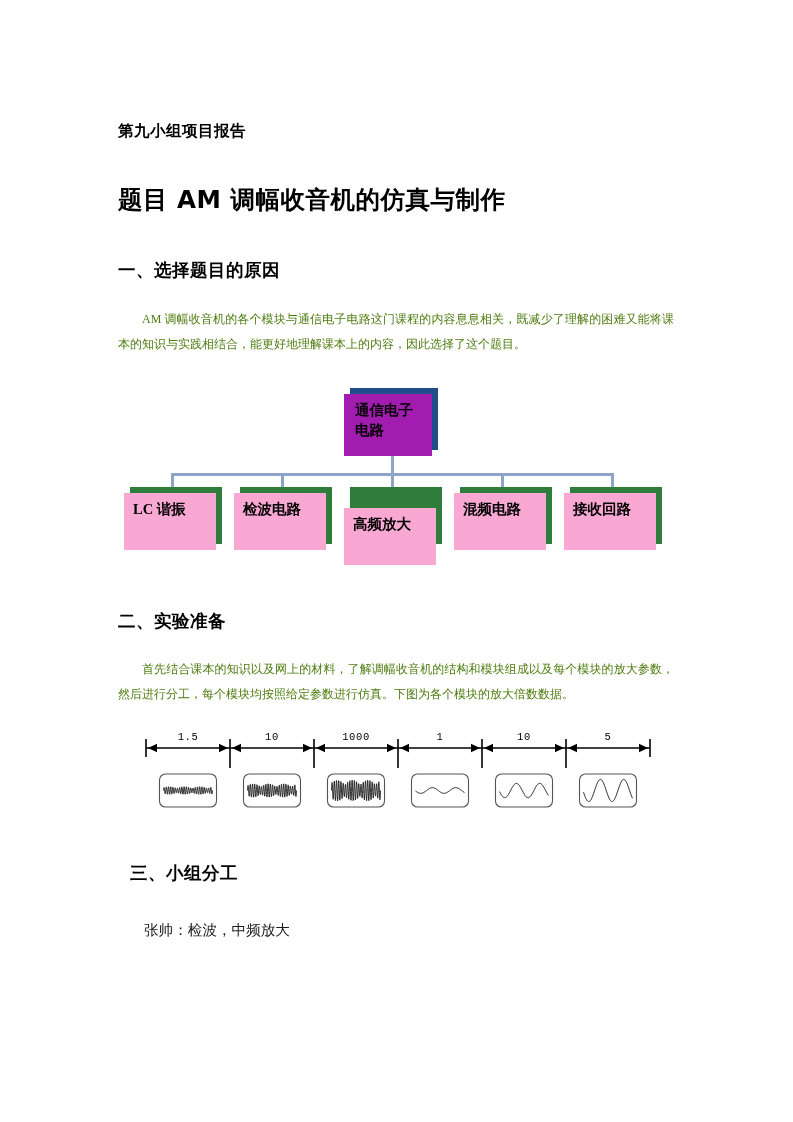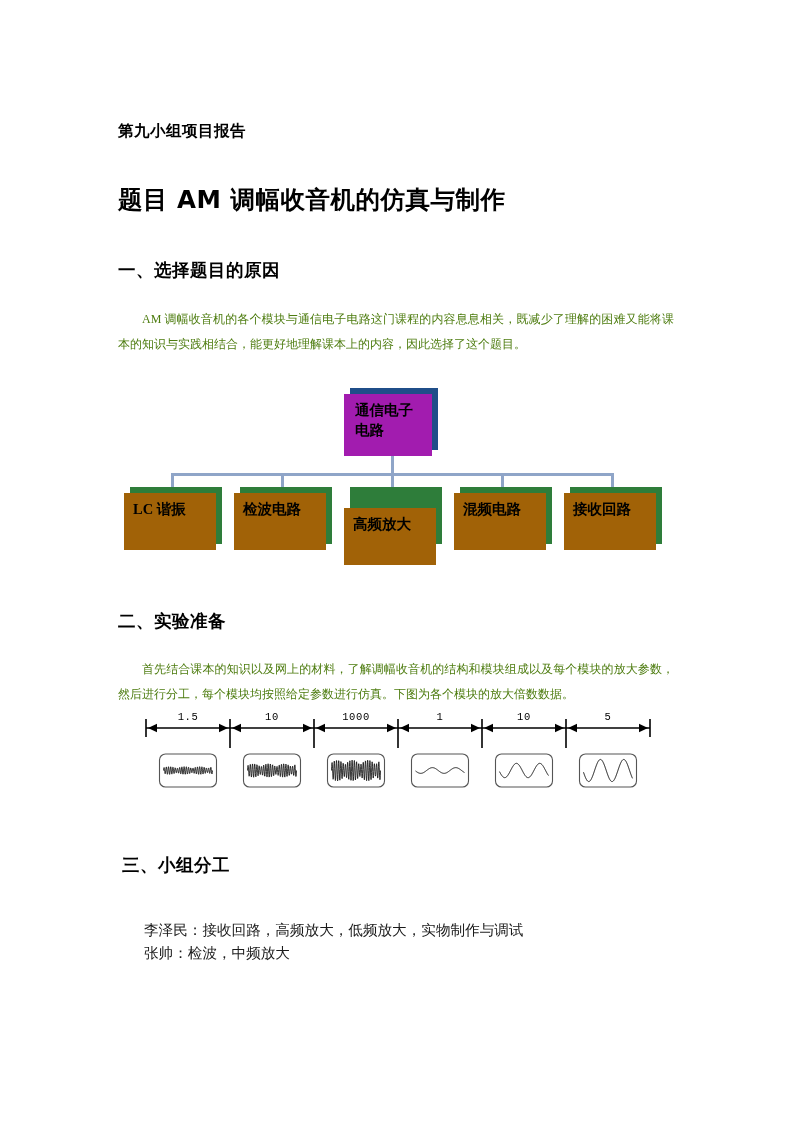--- a/index.html
+++ b/index.html
@@ -115,33 +115,33 @@
     position: absolute;
     z-index: 1;
   }
   .node-face {
     position: absolute;
     z-index: 2;
   }
   .root-shadow { background: #1f4e89; }
   .root-face   { background: #a21caf; }
   .leaf-shadow { background: #2e7d3a; }
-  .leaf-face   { background: #a16207; padding-left: 9px; }
+  .leaf-face   { background: #f9a8d4; padding-left: 9px; }
 
   .connector {
     position: absolute;
     background: #8fa5c8;
     z-index: 0;
   }
 
   
   .wavefig {
     position: absolute;
     left: 20px;
-    top: 702px;
+    top: 722px;
     width: 520px;
     height: 100px;
   }
   .wavefig svg { display: block; }
 </style>
 </head>
 <body>
 
 <div class="page">
   <div class="content">
@@ -236,21 +236,20 @@
           <path d="M193.50 68.50 L193.70 64.29 L193.91 61.29 L194.11 60.53 L194.32 62.38 L194.52 66.33 L194.72 71.14 L194.93 75.27 L195.13 77.31 L195.34 76.52 L195.54 73.07 L195.75 68.01 L195.95 62.98 L196.15 59.62 L196.36 59.09 L196.56 61.62 L196.77 66.46 L196.97 72.05 L197.18 76.59 L197.38 78.56 L197.58 77.28 L197.79 73.13 L197.99 67.43 L198.20 62.02 L198.40 58.67 L198.60 58.49 L198.81 61.55 L199.01 66.87 L199.22 72.73 L199.42 77.22 L199.63 78.88 L199.83 77.19 L200.03 72.70 L200.24 66.89 L200.44 61.64 L200.65 58.65 L200.85 58.86 L201.05 62.16 L201.26 67.46 L201.46 73.00 L201.67 77.00 L201.87 78.20 L202.07 76.28 L202.28 71.90 L202.48 66.55 L202.69 61.95 L202.89 59.57 L203.10 60.11 L203.30 63.30 L203.50 68.04 L203.71 72.77 L203.91 75.97 L204.12 76.67 L204.32 74.76 L204.53 70.93 L204.73 66.51 L204.93 62.91 L205.14 61.25 L205.34 61.96 L205.55 64.70 L205.75 68.50 L205.95 72.09 L206.16 74.34 L206.36 74.62 L206.57 72.96 L206.77 70.00 L206.97 66.70 L207.18 63.82 L207.38 62.32 L207.59 62.79 L207.79 65.20 L208.00 68.86 L208.20 72.61 L208.40 75.20 L208.61 75.70 L208.81 73.83 L209.02 70.11 L209.22 65.67 L209.43 61.97 L209.63 60.28 L209.83 61.23 L210.04 64.62 L210.24 69.41 L210.45 74.07 L210.65 77.06 L210.85 77.33 L211.06 74.70 L211.26 69.97 L211.47 64.63 L211.67 60.43 L211.88 58.77 L212.08 60.26 L212.28 64.47 L212.49 70.06 L212.69 75.24 L212.90 78.30 L213.10 78.20 L213.30 74.95 L213.51 69.58 L213.71 63.81 L213.92 59.52 L214.12 58.13 L214.32 60.09 L214.53 64.77 L214.73 70.66 L214.94 75.84 L215.14 78.64 L215.35 78.15 L215.55 74.55 L215.75 69.04 L215.96 63.40 L216.16 59.47 L216.37 58.49 L216.57 60.74 L216.78 65.44 L216.98 71.04 L217.18 75.72 L217.39 77.99 L217.59 77.18 L217.80 73.61 L218.00 68.50 L218.20 63.53 L218.41 60.29 L218.61 59.76 L218.82 62.04 L219.02 66.29 L219.22 71.09 L219.43 74.89 L219.63 76.51 L219.84 75.52 L220.04 72.35 L220.25 68.11 L220.45 64.18 L220.65 61.82 L220.86 61.68 L221.06 63.71 L221.27 67.13 L221.47 70.79 L221.68 73.52 L221.88 74.50 L222.08 73.53 L222.29 71.15 L222.49 67.87 L222.70 64.59 L222.90 62.40 L223.10 62.12 L223.31 63.95 L223.51 67.41 L223.72 71.42 L223.92 74.67 L224.13 76.04 L224.33 74.98 L224.53 71.71 L224.74 67.24 L224.94 62.99 L225.15 60.39 L225.35 60.36 L225.55 63.02 L225.76 67.57 L225.96 72.59 L226.17 76.41 L226.37 77.76 L226.57 76.10 L226.78 71.91 L226.98 66.50 L227.19 61.62 L227.39 58.89 L227.60 59.24 L227.80 62.62 L228.00 67.97 L228.21 73.57 L228.41 77.59 L228.62 78.70 L228.82 76.50 L229.03 71.69 L229.23 65.82 L229.43 60.78 L229.64 58.23 L229.84 59.00 L230.05 62.84 L230.25 68.50 L230.45 74.14 L230.66 77.94 L230.86 78.67 L231.07 76.12 L231.27 71.14 L231.47 65.37 L231.68 60.68 L231.88 58.56 L232.09 59.67 L232.29 63.59 L232.50 69.01 L232.70 74.15 L232.90 77.37 L233.11 77.68 L233.31 75.05 L233.52 70.40 L233.72 65.28 L233.93 61.34 L234.13 59.82 L234.33 61.10 L234.54 64.69 L234.74 69.36 L234.95 73.57 L235.15 75.99 L235.35 75.94 L235.56 73.53 L235.76 69.65 L235.97 65.59 L236.17 62.66 L236.38 61.72 L236.58 62.98 L236.78 65.90 L236.99 69.47 L237.19 72.52 L237.40 74.11 L237.60 74.04 L237.80 72.29 L238.01 69.15 L238.21 65.59 L238.42 62.78 L238.62 61.71 L238.82 62.85 L239.03 65.93 L239.23 70.03 L239.44 73.83 L239.64 76.05 L239.85 75.87 L240.05 73.24 L240.25 68.93 L240.46 64.30 L240.66 60.88 L240.87 59.84 L241.07 61.62 L241.28 65.72 L241.48 70.87 L241.68 75.39 L241.89 77.78 L242.09 77.19 L242.30 73.74 L242.50 68.50 " fill="none" stroke="#111" stroke-width="0.85"></path>
           <rect x="273.5" y="52" width="57" height="33" rx="6" ry="6" fill="#fff" stroke="#555" stroke-width="1.1"></rect>
           <path d="M277.50 68.95 L277.70 69.11 L277.91 69.26 L278.11 69.41 L278.32 69.56 L278.52 69.70 L278.73 69.84 L278.93 69.98 L279.13 70.11 L279.34 70.24 L279.54 70.36 L279.75 70.48 L279.95 70.59 L280.15 70.69 L280.36 70.79 L280.56 70.88 L280.77 70.96 L280.97 71.04 L281.18 71.11 L281.38 71.17 L281.58 71.22 L281.79 71.27 L281.99 71.30 L282.20 71.33 L282.40 71.35 L282.60 71.36 L282.81 71.36 L283.01 71.35 L283.22 71.34 L283.42 71.31 L283.63 71.28 L283.83 71.24 L284.03 71.19 L284.24 71.13 L284.44 71.07 L284.65 70.99 L284.85 70.91 L285.05 70.82 L285.26 70.73 L285.46 70.63 L285.67 70.52 L285.87 70.41 L286.07 70.29 L286.28 70.16 L286.48 70.03 L286.69 69.89 L286.89 69.75 L287.10 69.61 L287.30 69.47 L287.50 69.32 L287.71 69.16 L287.91 69.01 L288.12 68.85 L288.32 68.70 L288.52 68.54 L288.73 68.38 L288.93 68.23 L289.14 68.07 L289.34 67.92 L289.55 67.76 L289.75 67.61 L289.95 67.46 L290.16 67.32 L290.36 67.18 L290.57 67.04 L290.77 66.91 L290.98 66.78 L291.18 66.66 L291.38 66.54 L291.59 66.43 L291.79 66.32 L292.00 66.22 L292.20 66.13 L292.40 66.05 L292.61 65.97 L292.81 65.90 L293.02 65.84 L293.22 65.79 L293.43 65.74 L293.63 65.70 L293.83 65.67 L294.04 65.65 L294.24 65.64 L294.45 65.64 L294.65 65.65 L294.85 65.66 L295.06 65.68 L295.26 65.71 L295.47 65.75 L295.67 65.80 L295.88 65.86 L296.08 65.92 L296.28 66.00 L296.49 66.08 L296.69 66.16 L296.90 66.26 L297.10 66.36 L297.30 66.46 L297.51 66.58 L297.71 66.70 L297.92 66.82 L298.12 66.95 L298.32 67.09 L298.53 67.23 L298.73 67.37 L298.94 67.51 L299.14 67.66 L299.35 67.81 L299.55 67.97 L299.75 68.12 L299.96 68.28 L300.16 68.44 L300.37 68.59 L300.57 68.75 L300.77 68.91 L300.98 69.06 L301.18 69.21 L301.39 69.37 L301.59 69.51 L301.80 69.66 L302.00 69.80 L302.20 69.94 L302.41 70.07 L302.61 70.20 L302.82 70.33 L303.02 70.44 L303.23 70.56 L303.43 70.66 L303.63 70.76 L303.84 70.85 L304.04 70.94 L304.25 71.02 L304.45 71.09 L304.65 71.15 L304.86 71.21 L305.06 71.25 L305.27 71.29 L305.47 71.32 L305.68 71.34 L305.88 71.36 L306.08 71.36 L306.29 71.36 L306.49 71.34 L306.70 71.32 L306.90 71.29 L307.10 71.25 L307.31 71.20 L307.51 71.15 L307.72 71.09 L307.92 71.02 L308.13 70.94 L308.33 70.85 L308.53 70.76 L308.74 70.66 L308.94 70.55 L309.15 70.44 L309.35 70.32 L309.55 70.20 L309.76 70.07 L309.96 69.93 L310.17 69.80 L310.37 69.65 L310.57 69.51 L310.78 69.36 L310.98 69.21 L311.19 69.05 L311.39 68.90 L311.60 68.74 L311.80 68.59 L312.00 68.43 L312.21 68.27 L312.41 68.12 L312.62 67.96 L312.82 67.81 L313.02 67.66 L313.23 67.51 L313.43 67.36 L313.64 67.22 L313.84 67.08 L314.05 66.95 L314.25 66.82 L314.45 66.69 L314.66 66.57 L314.86 66.46 L315.07 66.35 L315.27 66.25 L315.48 66.16 L315.68 66.07 L315.88 65.99 L316.09 65.92 L316.29 65.86 L316.50 65.80 L316.70 65.75 L316.90 65.71 L317.11 65.68 L317.31 65.66 L317.52 65.65 L317.72 65.64 L317.93 65.64 L318.13 65.66 L318.33 65.68 L318.54 65.70 L318.74 65.74 L318.95 65.79 L319.15 65.84 L319.35 65.90 L319.56 65.97 L319.76 66.05 L319.97 66.14 L320.17 66.23 L320.38 66.33 L320.58 66.43 L320.78 66.54 L320.99 66.66 L321.19 66.79 L321.40 66.91 L321.60 67.05 L321.80 67.18 L322.01 67.33 L322.21 67.47 L322.42 67.62 L322.62 67.77 L322.82 67.92 L323.03 68.08 L323.23 68.23 L323.44 68.39 L323.64 68.55 L323.85 68.71 L324.05 68.86 L324.25 69.02 L324.46 69.17 L324.66 69.32 L324.87 69.47 L325.07 69.62 L325.27 69.76 L325.48 69.90 L325.68 70.04 L325.89 70.17 L326.09 70.29 L326.30 70.41 L326.50 70.53 " fill="none" stroke="#111" stroke-width="1"></path>
           <rect x="357.5" y="52" width="57" height="33" rx="6" ry="6" fill="#fff" stroke="#555" stroke-width="1.1"></rect>
           <path d="M361.50 69.63 L361.70 70.01 L361.91 70.40 L362.11 70.77 L362.32 71.14 L362.52 71.50 L362.73 71.85 L362.93 72.20 L363.13 72.53 L363.34 72.85 L363.54 73.15 L363.75 73.44 L363.95 73.72 L364.15 73.98 L364.36 74.22 L364.56 74.45 L364.77 74.66 L364.97 74.85 L365.18 75.02 L365.38 75.17 L365.58 75.30 L365.79 75.41 L365.99 75.50 L366.20 75.57 L366.40 75.62 L366.60 75.64 L366.81 75.65 L367.01 75.63 L367.22 75.59 L367.42 75.53 L367.63 75.45 L367.83 75.35 L368.03 75.22 L368.24 75.08 L368.44 74.92 L368.65 74.73 L368.85 74.53 L369.05 74.31 L369.26 74.07 L369.46 73.82 L369.67 73.55 L369.87 73.26 L370.07 72.96 L370.28 72.65 L370.48 72.32 L370.69 71.99 L370.89 71.64 L371.10 71.28 L371.30 70.91 L371.50 70.54 L371.71 70.16 L371.91 69.78 L372.12 69.39 L372.32 69.00 L372.52 68.60 L372.73 68.21 L372.93 67.82 L373.14 67.43 L373.34 67.04 L373.55 66.66 L373.75 66.28 L373.95 65.91 L374.16 65.55 L374.36 65.20 L374.57 64.85 L374.77 64.52 L374.98 64.20 L375.18 63.89 L375.38 63.60 L375.59 63.32 L375.79 63.06 L376.00 62.81 L376.20 62.58 L376.40 62.37 L376.61 62.18 L376.81 62.00 L377.02 61.85 L377.22 61.71 L377.43 61.60 L377.63 61.51 L377.83 61.44 L378.04 61.39 L378.24 61.36 L378.45 61.35 L378.65 61.36 L378.85 61.40 L379.06 61.46 L379.26 61.54 L379.47 61.64 L379.67 61.76 L379.88 61.90 L380.08 62.06 L380.28 62.24 L380.49 62.44 L380.69 62.66 L380.90 62.89 L381.10 63.14 L381.30 63.41 L381.51 63.69 L381.71 63.99 L381.92 64.31 L382.12 64.63 L382.32 64.97 L382.53 65.31 L382.73 65.67 L382.94 66.03 L383.14 66.41 L383.35 66.79 L383.55 67.17 L383.75 67.56 L383.96 67.95 L384.16 68.34 L384.37 68.73 L384.57 69.13 L384.77 69.52 L384.98 69.90 L385.18 70.29 L385.39 70.67 L385.59 71.04 L385.80 71.40 L386.00 71.75 L386.20 72.10 L386.41 72.43 L386.61 72.76 L386.82 73.06 L387.02 73.36 L387.23 73.64 L387.43 73.91 L387.63 74.16 L387.84 74.39 L388.04 74.60 L388.25 74.80 L388.45 74.97 L388.65 75.13 L388.86 75.27 L389.06 75.38 L389.27 75.48 L389.47 75.55 L389.68 75.61 L389.88 75.64 L390.08 75.65 L390.29 75.64 L390.49 75.61 L390.70 75.55 L390.90 75.48 L391.10 75.38 L391.31 75.26 L391.51 75.12 L391.72 74.97 L391.92 74.79 L392.13 74.59 L392.33 74.38 L392.53 74.14 L392.74 73.89 L392.94 73.63 L393.15 73.35 L393.35 73.05 L393.55 72.74 L393.76 72.42 L393.96 72.08 L394.17 71.74 L394.37 71.38 L394.57 71.02 L394.78 70.65 L394.98 70.27 L395.19 69.89 L395.39 69.50 L395.60 69.11 L395.80 68.72 L396.00 68.32 L396.21 67.93 L396.41 67.54 L396.62 67.15 L396.82 66.77 L397.02 66.39 L397.23 66.02 L397.43 65.65 L397.64 65.30 L397.84 64.95 L398.05 64.61 L398.25 64.29 L398.45 63.98 L398.66 63.68 L398.86 63.40 L399.07 63.13 L399.27 62.88 L399.48 62.64 L399.68 62.43 L399.88 62.23 L400.09 62.05 L400.29 61.89 L400.50 61.75 L400.70 61.63 L400.90 61.53 L401.11 61.45 L401.31 61.40 L401.52 61.36 L401.72 61.35 L401.93 61.36 L402.13 61.39 L402.33 61.44 L402.54 61.51 L402.74 61.61 L402.95 61.72 L403.15 61.86 L403.35 62.01 L403.56 62.19 L403.76 62.38 L403.97 62.59 L404.17 62.82 L404.38 63.07 L404.58 63.33 L404.78 63.61 L404.99 63.91 L405.19 64.21 L405.40 64.54 L405.60 64.87 L405.80 65.21 L406.01 65.57 L406.21 65.93 L406.42 66.30 L406.62 66.68 L406.82 67.06 L407.03 67.45 L407.23 67.84 L407.44 68.23 L407.64 68.62 L407.85 69.01 L408.05 69.41 L408.25 69.79 L408.46 70.18 L408.66 70.56 L408.87 70.93 L409.07 71.30 L409.27 71.65 L409.48 72.00 L409.68 72.34 L409.89 72.66 L410.09 72.98 L410.30 73.28 L410.50 73.56 " fill="none" stroke="#111" stroke-width="1"></path>
           <rect x="441.5" y="52" width="57" height="33" rx="6" ry="6" fill="#fff" stroke="#555" stroke-width="1.1"></rect>
           <path d="M445.50 70.24 L445.70 70.84 L445.91 71.43 L446.11 72.01 L446.32 72.58 L446.52 73.14 L446.73 73.68 L446.93 74.21 L447.13 74.72 L447.34 75.22 L447.54 75.69 L447.75 76.14 L447.95 76.57 L448.15 76.97 L448.36 77.35 L448.56 77.70 L448.77 78.02 L448.97 78.31 L449.18 78.58 L449.38 78.81 L449.58 79.01 L449.79 79.18 L449.99 79.32 L450.20 79.43 L450.40 79.50 L450.60 79.54 L450.81 79.55 L451.01 79.52 L451.22 79.46 L451.42 79.37 L451.63 79.24 L451.83 79.08 L452.03 78.89 L452.24 78.67 L452.44 78.42 L452.65 78.13 L452.85 77.82 L453.05 77.48 L453.26 77.11 L453.46 76.72 L453.67 76.30 L453.87 75.86 L454.07 75.40 L454.28 74.91 L454.48 74.41 L454.69 73.89 L454.89 73.35 L455.10 72.80 L455.30 72.23 L455.50 71.65 L455.71 71.07 L455.91 70.47 L456.12 69.87 L456.32 69.27 L456.52 68.66 L456.73 68.05 L456.93 67.45 L457.14 66.84 L457.34 66.24 L457.55 65.65 L457.75 65.07 L457.95 64.50 L458.16 63.94 L458.36 63.39 L458.57 62.86 L458.77 62.35 L458.98 61.85 L459.18 61.38 L459.38 60.93 L459.59 60.49 L459.79 60.09 L460.00 59.71 L460.20 59.35 L460.40 59.03 L460.61 58.73 L460.81 58.46 L461.02 58.22 L461.22 58.01 L461.43 57.84 L461.63 57.69 L461.83 57.58 L462.04 57.51 L462.24 57.46 L462.45 57.45 L462.65 57.47 L462.85 57.53 L463.06 57.62 L463.26 57.74 L463.47 57.89 L463.67 58.08 L463.88 58.30 L464.08 58.55 L464.28 58.82 L464.49 59.13 L464.69 59.47 L464.90 59.83 L465.10 60.22 L465.30 60.64 L465.51 61.07 L465.71 61.53 L465.92 62.02 L466.12 62.52 L466.32 63.04 L466.53 63.57 L466.73 64.12 L466.94 64.69 L467.14 65.26 L467.35 65.85 L467.55 66.44 L467.75 67.04 L467.96 67.65 L468.16 68.25 L468.37 68.86 L468.57 69.47 L468.77 70.07 L468.98 70.67 L469.18 71.26 L469.39 71.85 L469.59 72.42 L469.80 72.98 L470.00 73.53 L470.20 74.06 L470.41 74.58 L470.61 75.08 L470.82 75.55 L471.02 76.01 L471.23 76.45 L471.43 76.86 L471.63 77.24 L471.84 77.60 L472.04 77.93 L472.25 78.23 L472.45 78.50 L472.65 78.75 L472.86 78.96 L473.06 79.14 L473.27 79.29 L473.47 79.40 L473.68 79.48 L473.88 79.53 L474.08 79.55 L474.29 79.53 L474.49 79.48 L474.70 79.40 L474.90 79.28 L475.10 79.13 L475.31 78.95 L475.51 78.74 L475.72 78.49 L475.92 78.22 L476.13 77.91 L476.33 77.58 L476.53 77.22 L476.74 76.84 L476.94 76.43 L477.15 75.99 L477.35 75.53 L477.55 75.05 L477.76 74.55 L477.96 74.04 L478.17 73.50 L478.37 72.95 L478.57 72.39 L478.78 71.82 L478.98 71.23 L479.19 70.64 L479.39 70.04 L479.60 69.44 L479.80 68.83 L480.00 68.22 L480.21 67.62 L480.41 67.01 L480.62 66.42 L480.82 65.82 L481.02 65.24 L481.23 64.66 L481.43 64.10 L481.64 63.55 L481.84 63.01 L482.05 62.49 L482.25 61.99 L482.45 61.51 L482.66 61.05 L482.86 60.62 L483.07 60.20 L483.27 59.81 L483.48 59.45 L483.68 59.12 L483.88 58.81 L484.09 58.53 L484.29 58.29 L484.50 58.07 L484.70 57.88 L484.90 57.73 L485.11 57.61 L485.31 57.52 L485.52 57.47 L485.72 57.45 L485.93 57.46 L486.13 57.51 L486.33 57.59 L486.54 57.70 L486.74 57.85 L486.95 58.02 L487.15 58.23 L487.35 58.47 L487.56 58.74 L487.76 59.04 L487.97 59.37 L488.17 59.72 L488.38 60.11 L488.58 60.51 L488.78 60.95 L488.99 61.40 L489.19 61.88 L489.40 62.37 L489.60 62.89 L489.80 63.42 L490.01 63.97 L490.21 64.53 L490.42 65.10 L490.62 65.68 L490.82 66.27 L491.03 66.87 L491.23 67.47 L491.44 68.08 L491.64 68.69 L491.85 69.30 L492.05 69.90 L492.25 70.50 L492.46 71.09 L492.66 71.68 L492.87 72.26 L493.07 72.82 L493.27 73.37 L493.48 73.91 L493.68 74.43 L493.89 74.94 L494.09 75.42 L494.30 75.88 L494.50 76.32 " fill="none" stroke="#111" stroke-width="1"></path>
         </svg>
     </div>
 
-    <h2 class="sec-heading" id="sec3" style="margin:4px;">三、小组分工</h2>
+    <h2 class="sec-heading" id="sec3" style="margin:12px;">三、小组分工</h2>
 
     <div class="members">
-      <div class="member-line">李泽民：接收回路，高频放大，低频放大，实物制作与调试</div>
       <div class="member-line">张帅：检波，中频放大</div>
     </div>
 
   </div>
 </div>
 
 </body></html>

